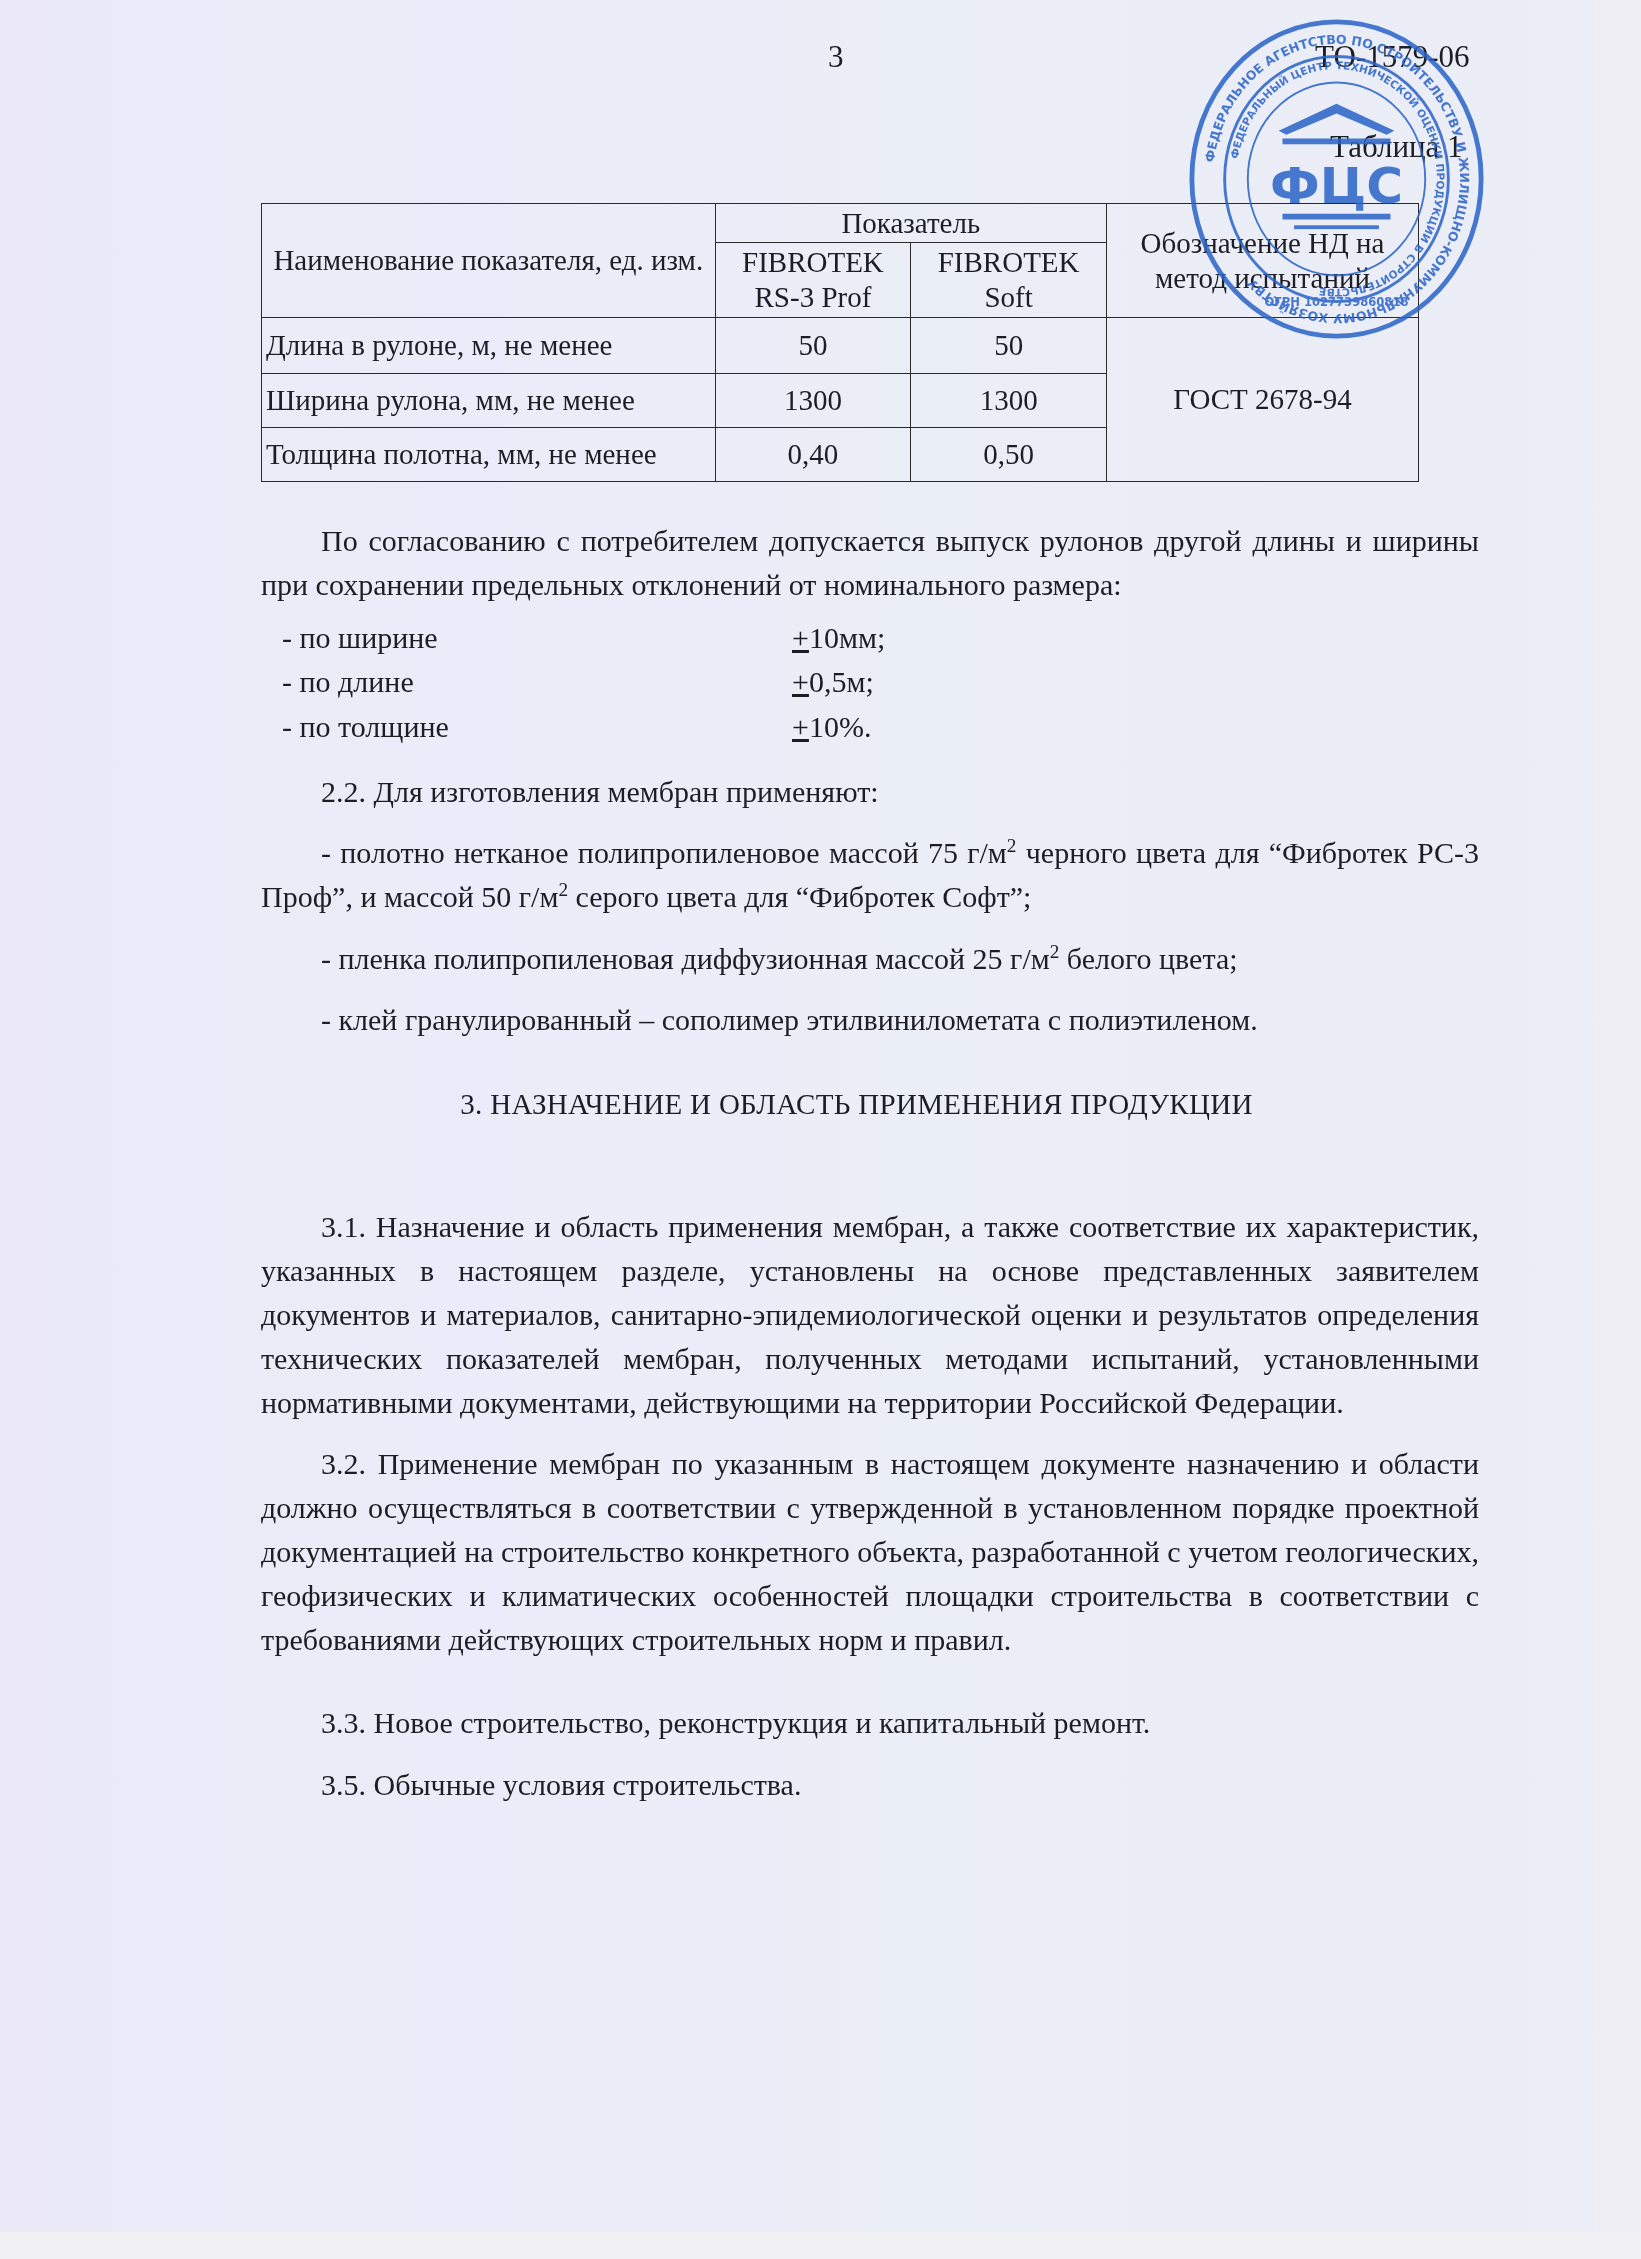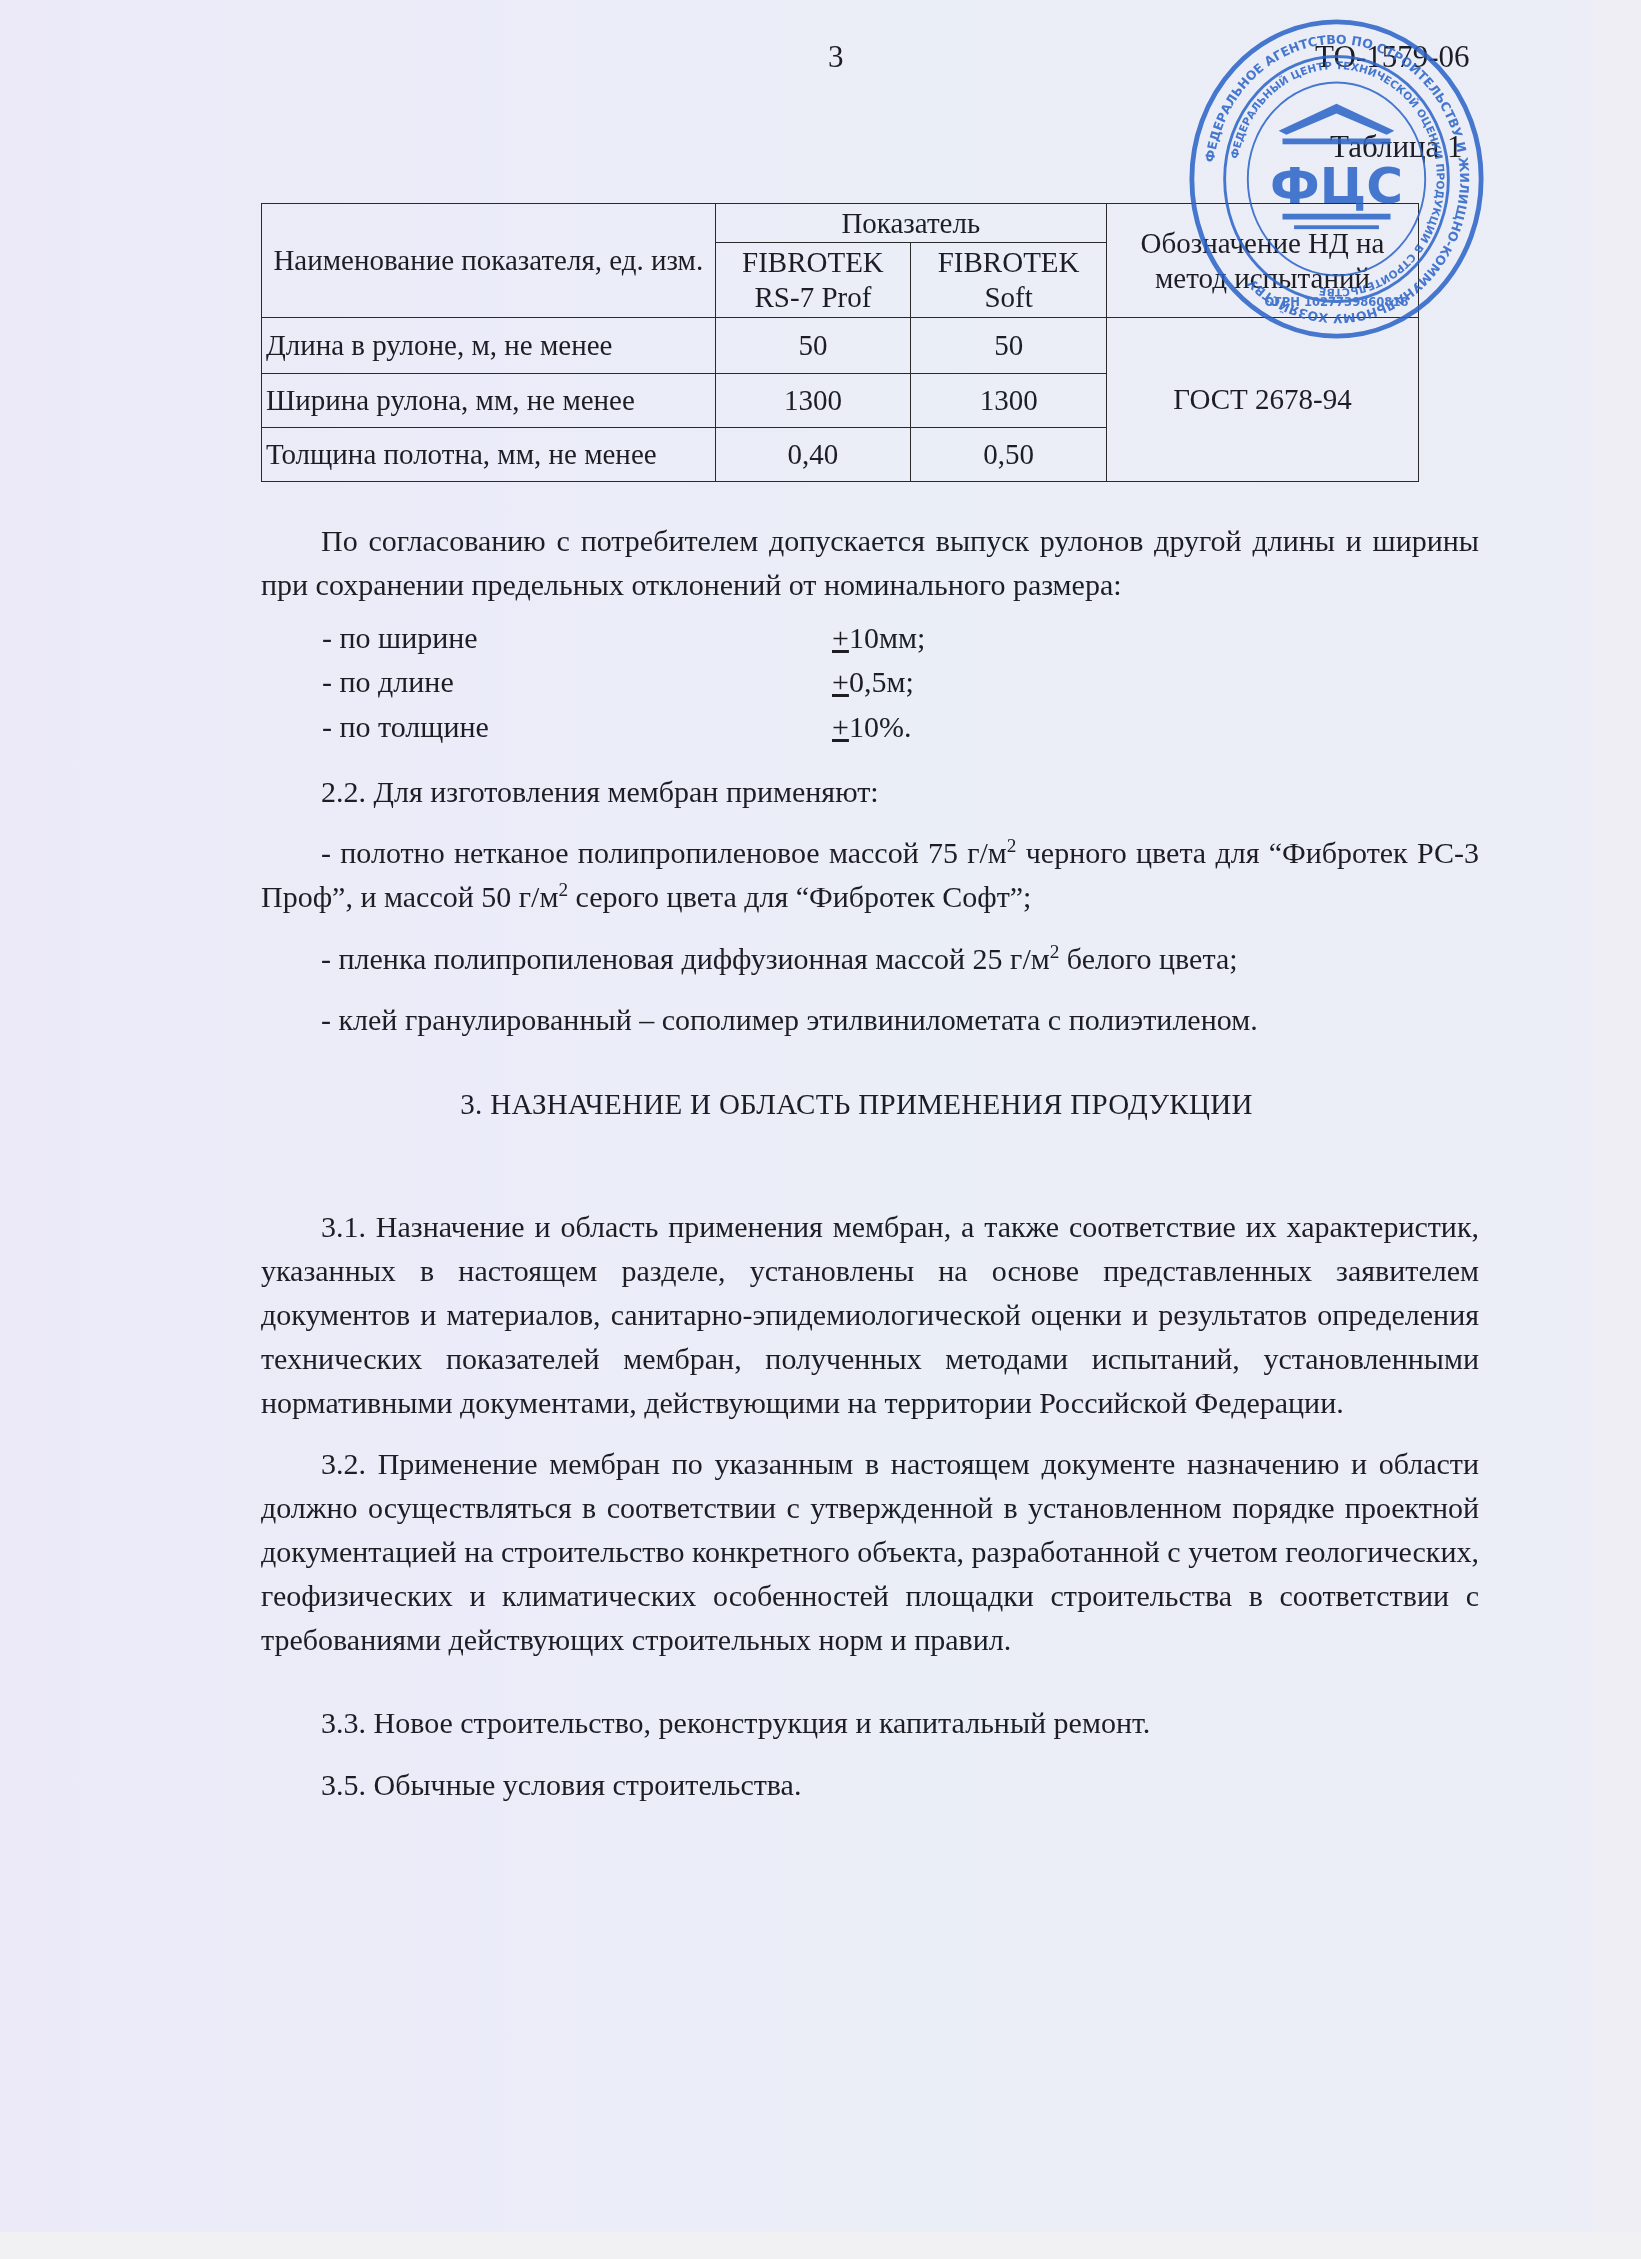--- a/index.html
+++ b/index.html
@@ -20,21 +20,21 @@
   }
   table.spec td, table.spec th {
     border:1.9px solid #2a2a2a; text-align:center; font-weight:normal;
     padding:0 5.8px; line-height:35px;
   }
   table.spec td.name { text-align:left; padding-left:3.9px; }
   .col1 { width:459px; } .col2 { width:186px; } .col3 { width:186px; } .col4 { width:309px; }
   tr.h1 { height:39px; } tr.h2 { height:75px; } tr.r1 { height:56px; } tr.r2 { height:54px; } tr.r3 { height:54px; }
   .body-text { position:absolute; left:261px; width:1218px; font-size:30px; line-height:44px; text-align:justify; }
   .para { text-indent:60px; margin:0; }
-  .list-line { position:absolute; left:282px; font-size:30px; line-height:44px; white-space:pre;margin-left:40px; }
+  .list-line { position:absolute; left:282px; font-size:30px; line-height:44px; white-space:pre; }
   .tol { position:absolute; left:510px; }
   .tol u { text-decoration:underline; }
   .heading { position:absolute; left:0; width:1641px; text-align:center; font-size:29px; top:1088px; letter-spacing:0.3px;padding-left:36px; }
   sup { font-size:19.3px; line-height:0; }
   .stamp { position:absolute; left:1186px; top:17.4px; width:301px; height:324px; }
 </style>
 </head>
 <body>
 
 <div class="right-edge"></div>
@@ -45,21 +45,21 @@
 <div class="table-label">Таблица 1</div>
 
 <table class="spec">
   <tbody>
       <tr class="h1">
     <th class="col1" rowspan="2">Наименование показателя, ед. изм.</th>
     <th colspan="2">Показатель</th>
     <th class="col4" rowspan="2">Обозначение НД на метод испытаний</th>
   </tr>
   <tr class="h2">
-    <th class="col2">FIBROTEK RS-7 Prof</th>
+    <th class="col2">FIBROTEK RS-3 Prof</th>
     <th class="col3">FIBROTEK Soft</th>
   </tr>
   <tr class="r1">
     <td class="name">Длина в рулоне, м, не менее</td>
     <td>50</td>
     <td>50</td>
     <td rowspan="3">ГОСТ 2678-94</td>
   </tr>
   <tr class="r2">
     <td class="name">Ширина рулона, мм, не менее</td>

